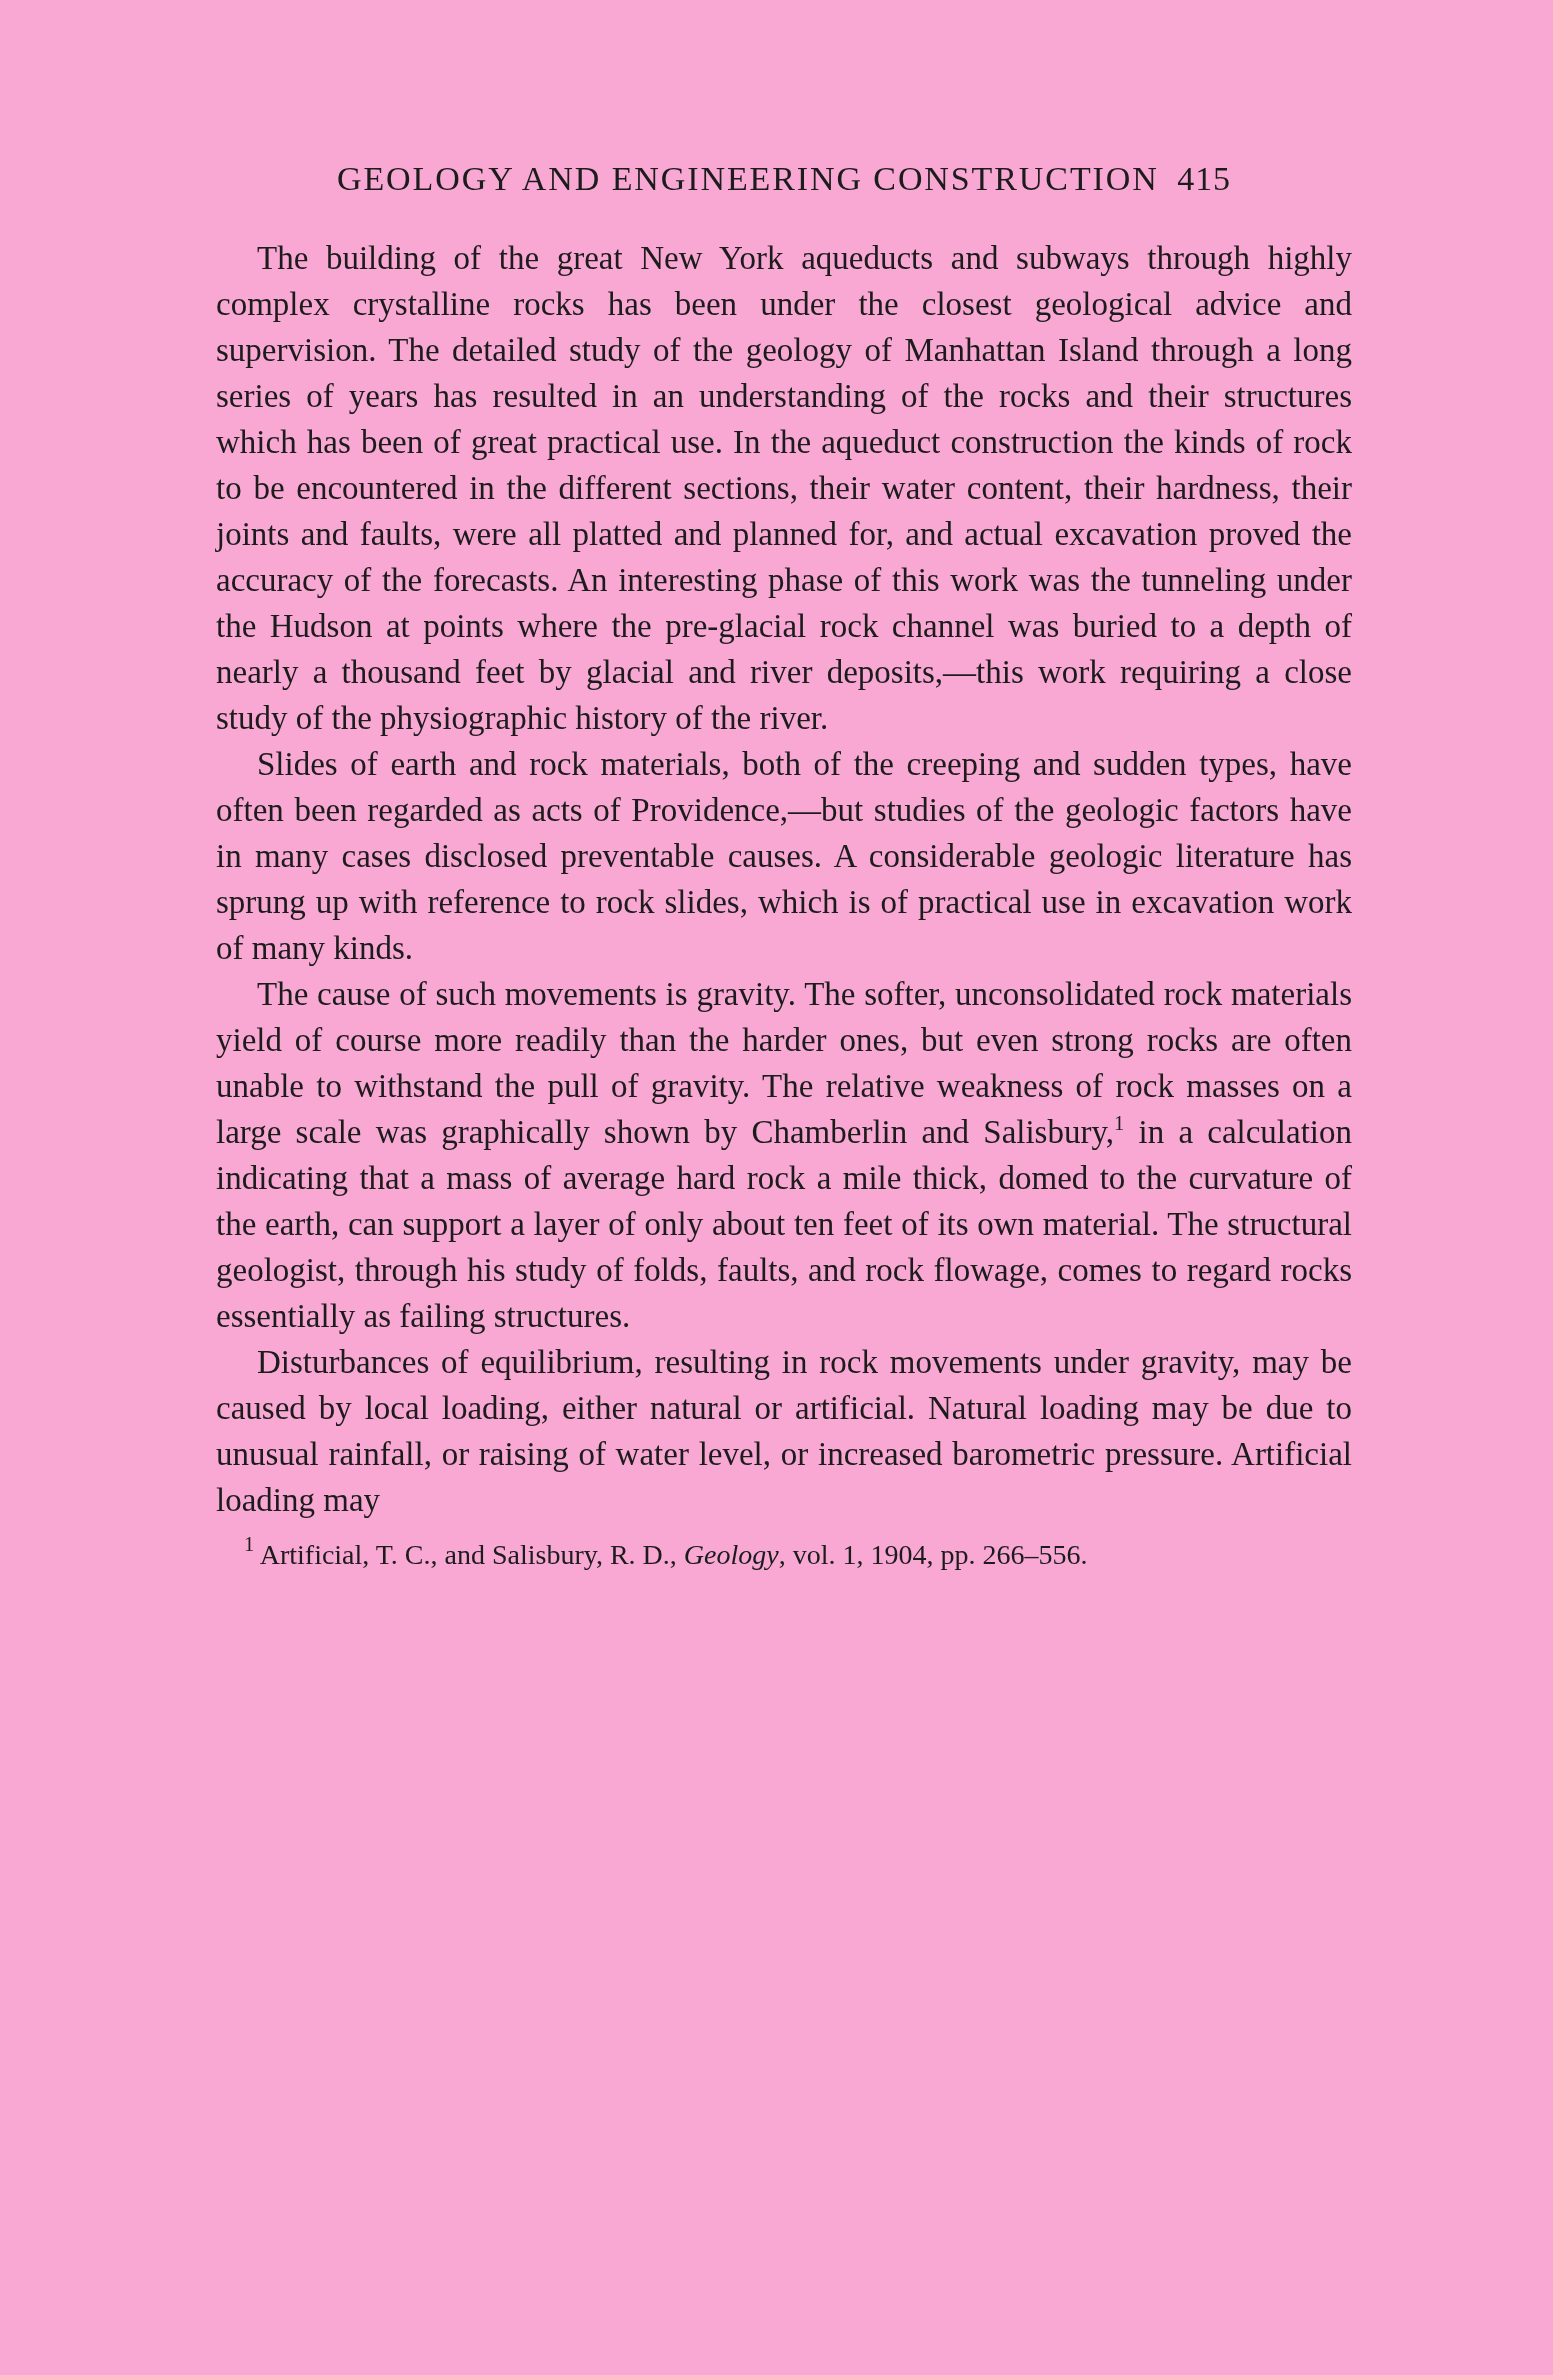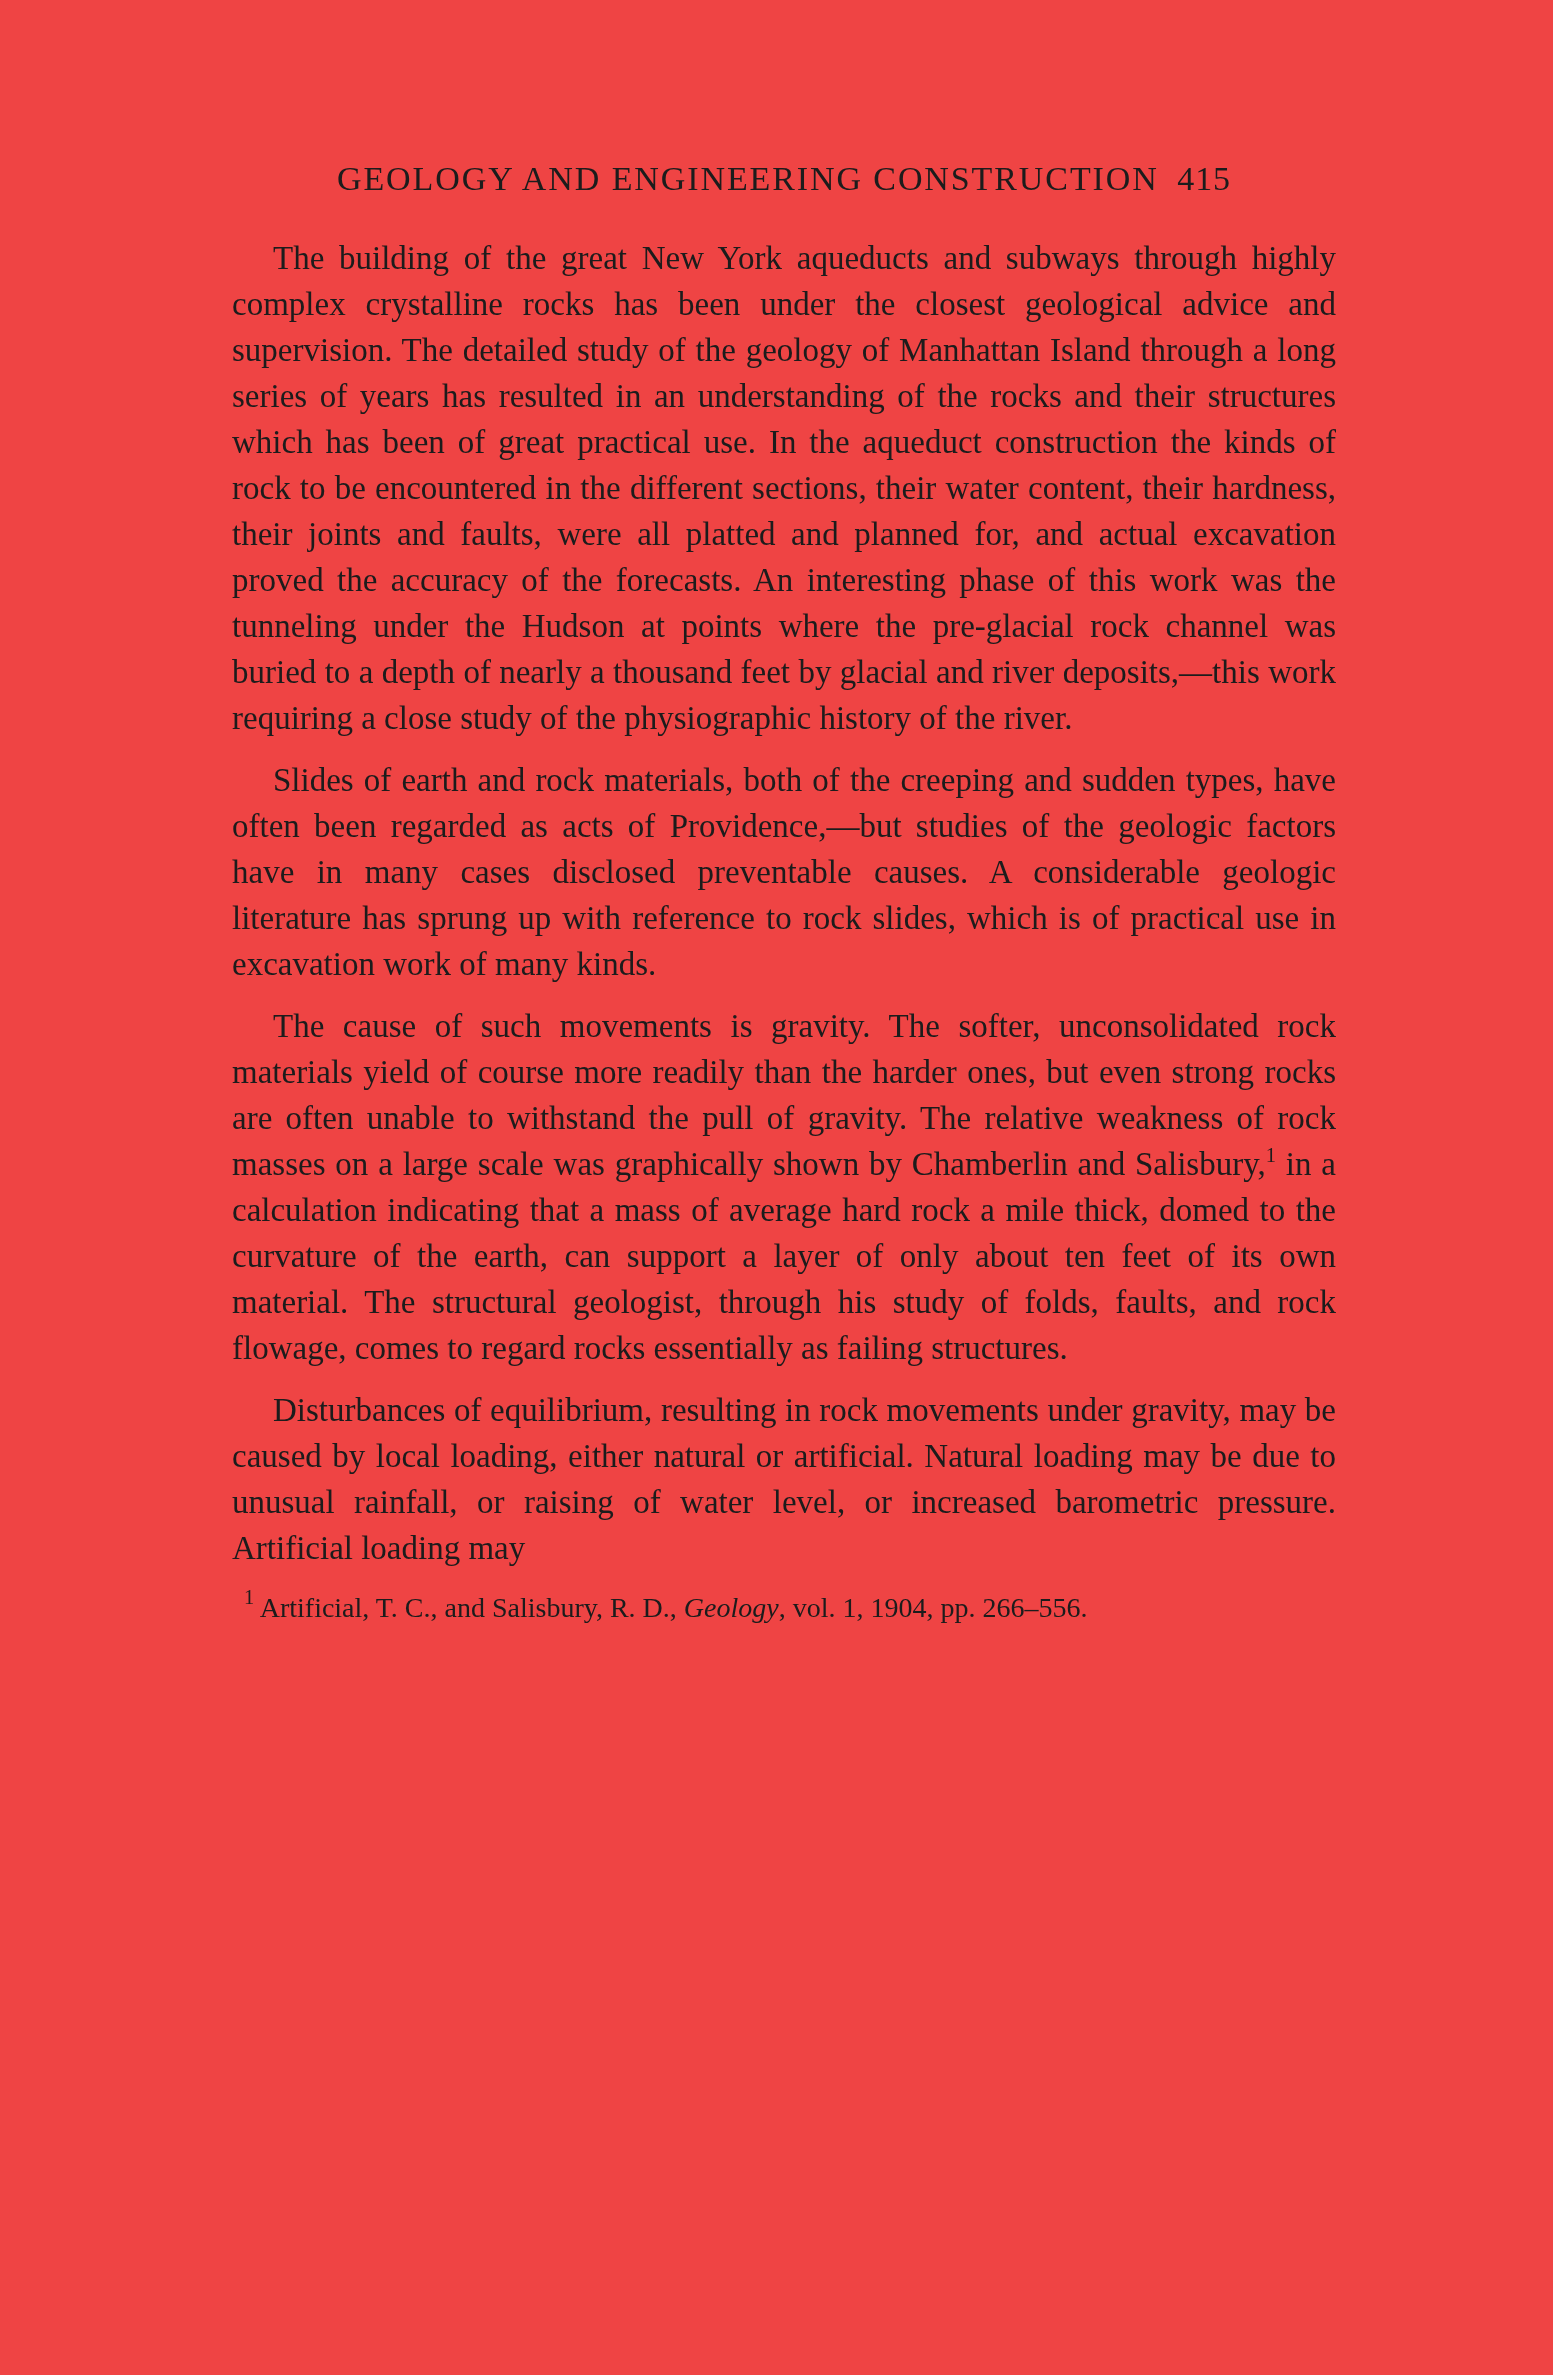--- a/index.html
+++ b/index.html
@@ -12,41 +12,41 @@
     height: 2375px;
     overflow: hidden;
     font-family: "Liberation Serif", "DejaVu Serif", serif;
     color: #1c1c1c;
   }
   .page {
     box-sizing: border-box;
     width: 1553px;
     height: 2375px;
     padding: 160px 201px 0 216px;
-    background: #ef4444;
+    background: #f9a8d4;
   }
   .running-head {
     text-align: center;
     font-size: 34px;
     letter-spacing: 1.9px;
     white-space: nowrap;
     margin: 0 0 37px 0;
     font-weight: 400;
   }
   .running-head .pagenum {
     margin-left: 18.6px;
     letter-spacing: 0.9px;
   }
   .body-text {
     font-size: 33px;
     line-height: 46px;
     text-align: justify;
   }
   p.para {
-    margin: 16px;
+    margin: 0;
     padding: 0;
   }
   p.indent {
     text-indent: 41px;
   }
   .section-heading {
     text-align: center;
     font-size: 33px;
     font-weight: 400;
     letter-spacing: 1.9px;

